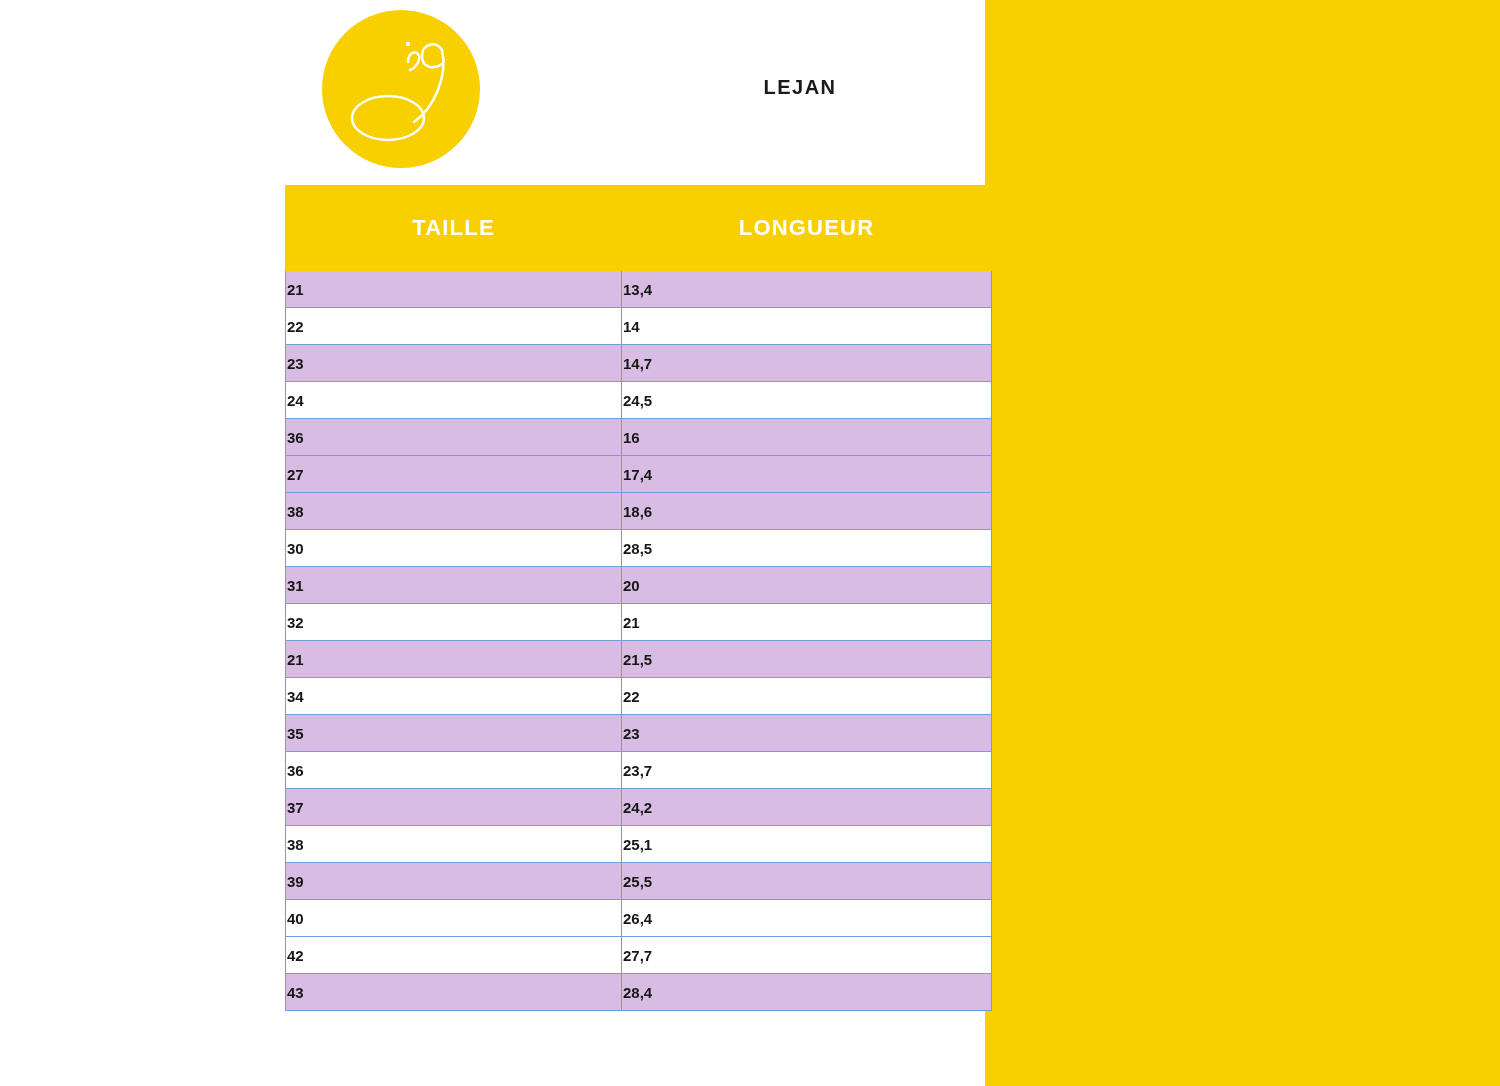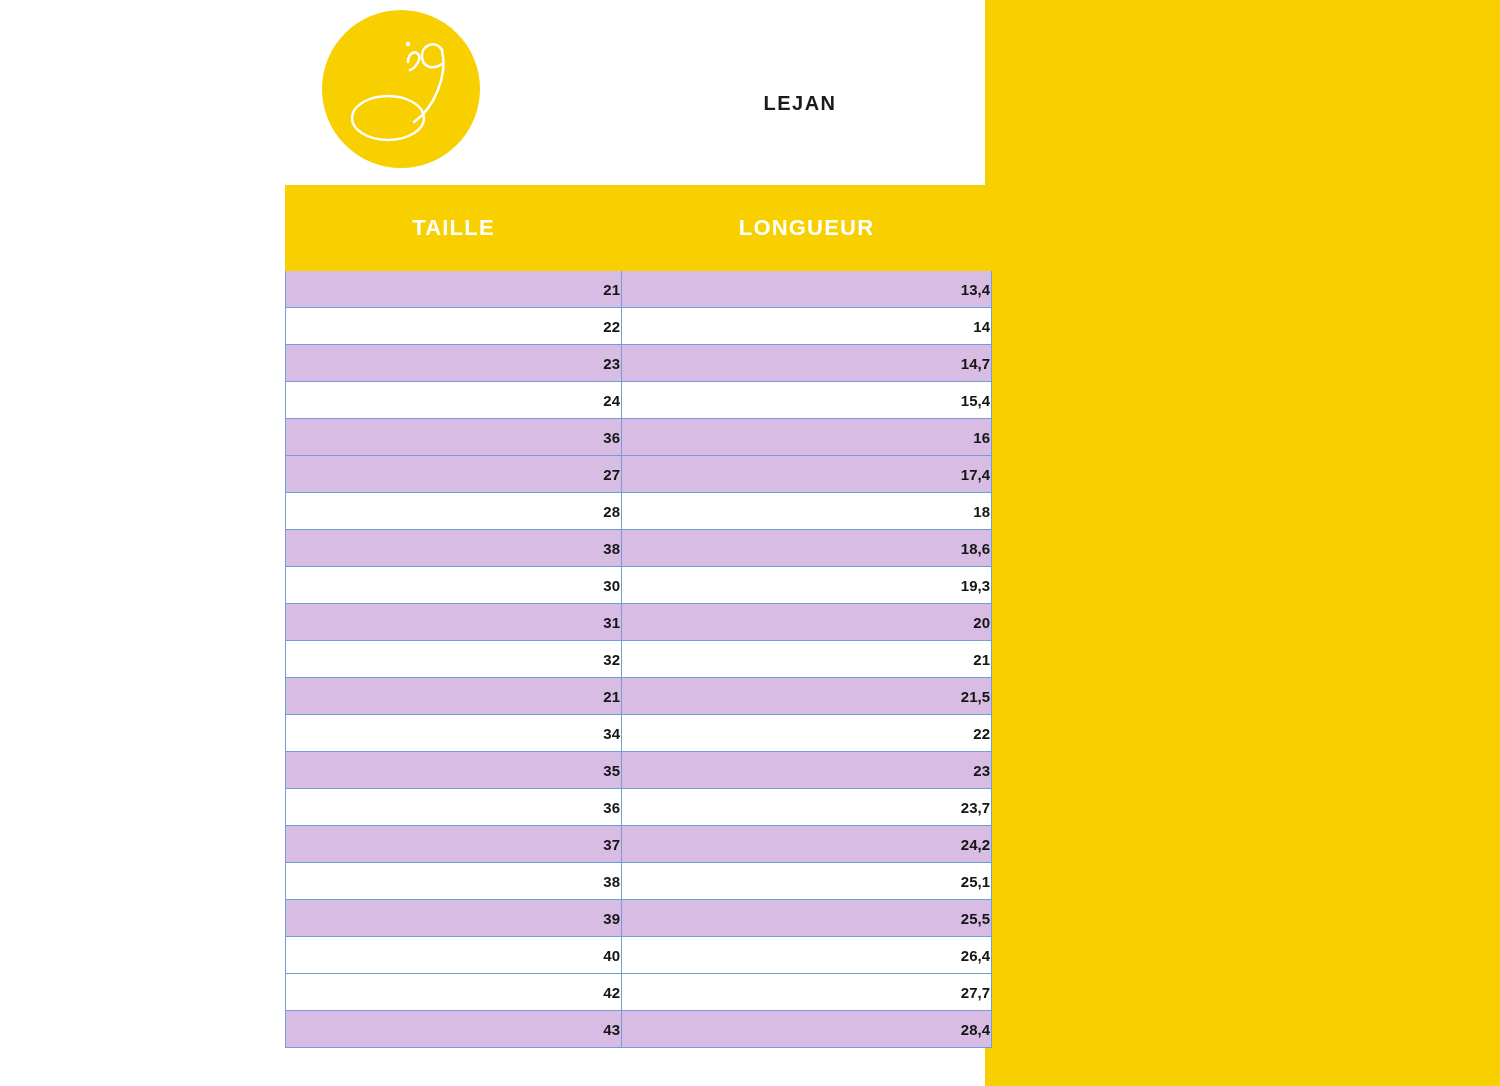--- a/index.html
+++ b/index.html
@@ -36,21 +36,21 @@
     height: 158px;
     border-radius: 50%;
     background: #f8d000;
   }
   .logo svg {
     display: block;
   }
   .brand-title {
     position: absolute;
     left: 640px;
-    top: 92px;
+    top: 76px;
     width: 320px;
     text-align: center;
     font-size: 20px;
     font-weight: bold;
     letter-spacing: 1.5px;
     color: #1a1a1a;
   }
   table.size-table {
     position: absolute;
     left: 285px;
@@ -67,21 +67,21 @@
     letter-spacing: 1.2px;
     height: 82px;
     border: 1px solid #f8d000;
     text-align: center;
     vertical-align: middle;
   }
   table.size-table th.col-taille { width: 333px; margin-top: 28px; }
   table.size-table th.col-longueur { width: 367px; }
   table.size-table td {
     height: 34px;
-    text-align: right;
+    text-align: left;
     vertical-align: middle;
     font-size: 15px;
     font-weight: bold;
     color: #161616;
     border: 1px solid #6f9fd8;
   }
   table.size-table tr.odd td {
     background: #d8bce4;
   }
   table.size-table tr.even td {
@@ -122,41 +122,37 @@
       <tr class="even">
         <td>22</td>
         <td>14</td>
       </tr>
       <tr class="odd">
         <td>23</td>
         <td>14,7</td>
       </tr>
       <tr class="even">
         <td>24</td>
-        <td>15,4</td>
+        <td>24,5</td>
       </tr>
       <tr class="odd">
         <td>36</td>
         <td>16</td>
       </tr>
       <tr class="odd">
         <td>27</td>
         <td>17,4</td>
       </tr>
-      <tr class="even">
-        <td>28</td>
-        <td>18</td>
-      </tr>
       <tr class="odd">
         <td>38</td>
         <td>18,6</td>
       </tr>
       <tr class="even">
         <td>30</td>
-        <td>19,3</td>
+        <td>28,5</td>
       </tr>
       <tr class="odd">
         <td>31</td>
         <td>20</td>
       </tr>
       <tr class="even">
         <td>32</td>
         <td>21</td>
       </tr>
       <tr class="odd">

